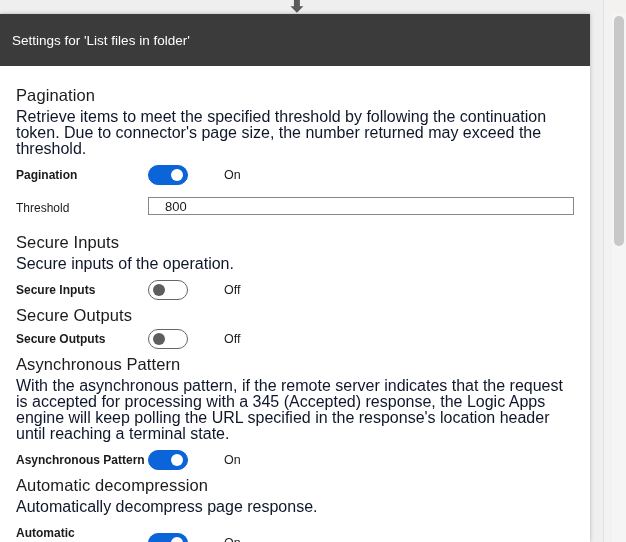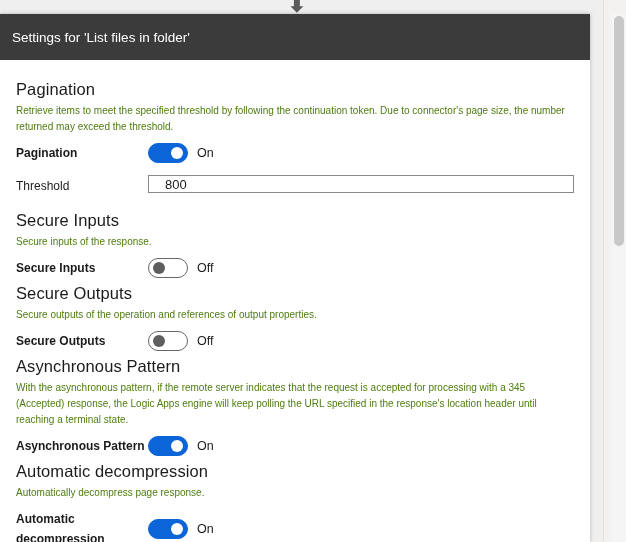--- a/index.html
+++ b/index.html
@@ -44,21 +44,21 @@
   .panel {
     position: absolute;
     left: 0px;
     top: 14px;
     width: 590px;
     height: 528px;
     background: #ffffff;
     box-shadow: 0 0 4px rgba(0,0,0,0.25);
   }
   .panel-header {
-    height: 46px;
+    height: 52px;
     background: #3b3b3b;
     color: #ffffff;
     display: flex;
     align-items: center;
     padding-left: 12px;
     font-size: 13.5px;
   }
   .panel-body {
     padding: 14px 16px 0 16px;
     height: 474px;
@@ -69,22 +69,22 @@
     margin-bottom: 6px;
   }
   .section-title {
     font-size: 16.5px;
     color: #1b1b1b;
     font-weight: 400;
     margin: 6px 0 4px 0;
     letter-spacing: 0.1px;
   }
   .section-desc {
-    font-size: 10px;
-    color: #4d7c0f;
+    font-size: 16px;
+    color: #0f172a;
     line-height: 16px;
     margin: 0 0 8px 0;
     max-width: 556px;
   }
   .toggle-row {
     display: flex;
     align-items: center;
     margin: 0 0 6px 0;
   }
   .toggle-label {
@@ -125,20 +125,21 @@
     right: 4px;
     background: #ffffff;
   }
   .switch.off .knob {
     left: 4px;
     background: #5e5e5e;
   }
   .switch-state {
     font-size: 12.5px;
     color: #1b1b1b;
+    margin-left: 27px;
   }
   .field-row {
     display: flex;
     align-items: flex-end;
     margin: 12px 0 18px 0;
   }
   .field-label {
     font-size: 12px;
     color: #1b1b1b;
     width: 132px;
@@ -211,33 +212,32 @@
           <div class="switch-state">On</div>
         </div>
         <div class="field-row">
           <div class="field-label">Threshold</div>
           <input class="text-input" type="text" value="800" style="">
         </div>
       </div>
 
       <div class="section">
         <div class="section-title">Secure Inputs</div>
-        <div class="section-desc">Secure inputs of the response.</div>
+        <div class="section-desc">Secure inputs of the operation.</div>
         <div class="toggle-row">
           <div class="toggle-label">Secure Inputs</div>
           <div class="switch off">
             <div class="knob"></div>
           </div>
           <div class="switch-state">Off</div>
         </div>
       </div>
 
       <div class="section">
         <div class="section-title">Secure Outputs</div>
-        <div class="section-desc">Secure outputs of the operation and references of output properties.</div>
         <div class="toggle-row">
           <div class="toggle-label">Secure Outputs</div>
           <div class="switch off">
             <div class="knob"></div>
           </div>
           <div class="switch-state">Off</div>
         </div>
       </div>
 
       <div class="section">

